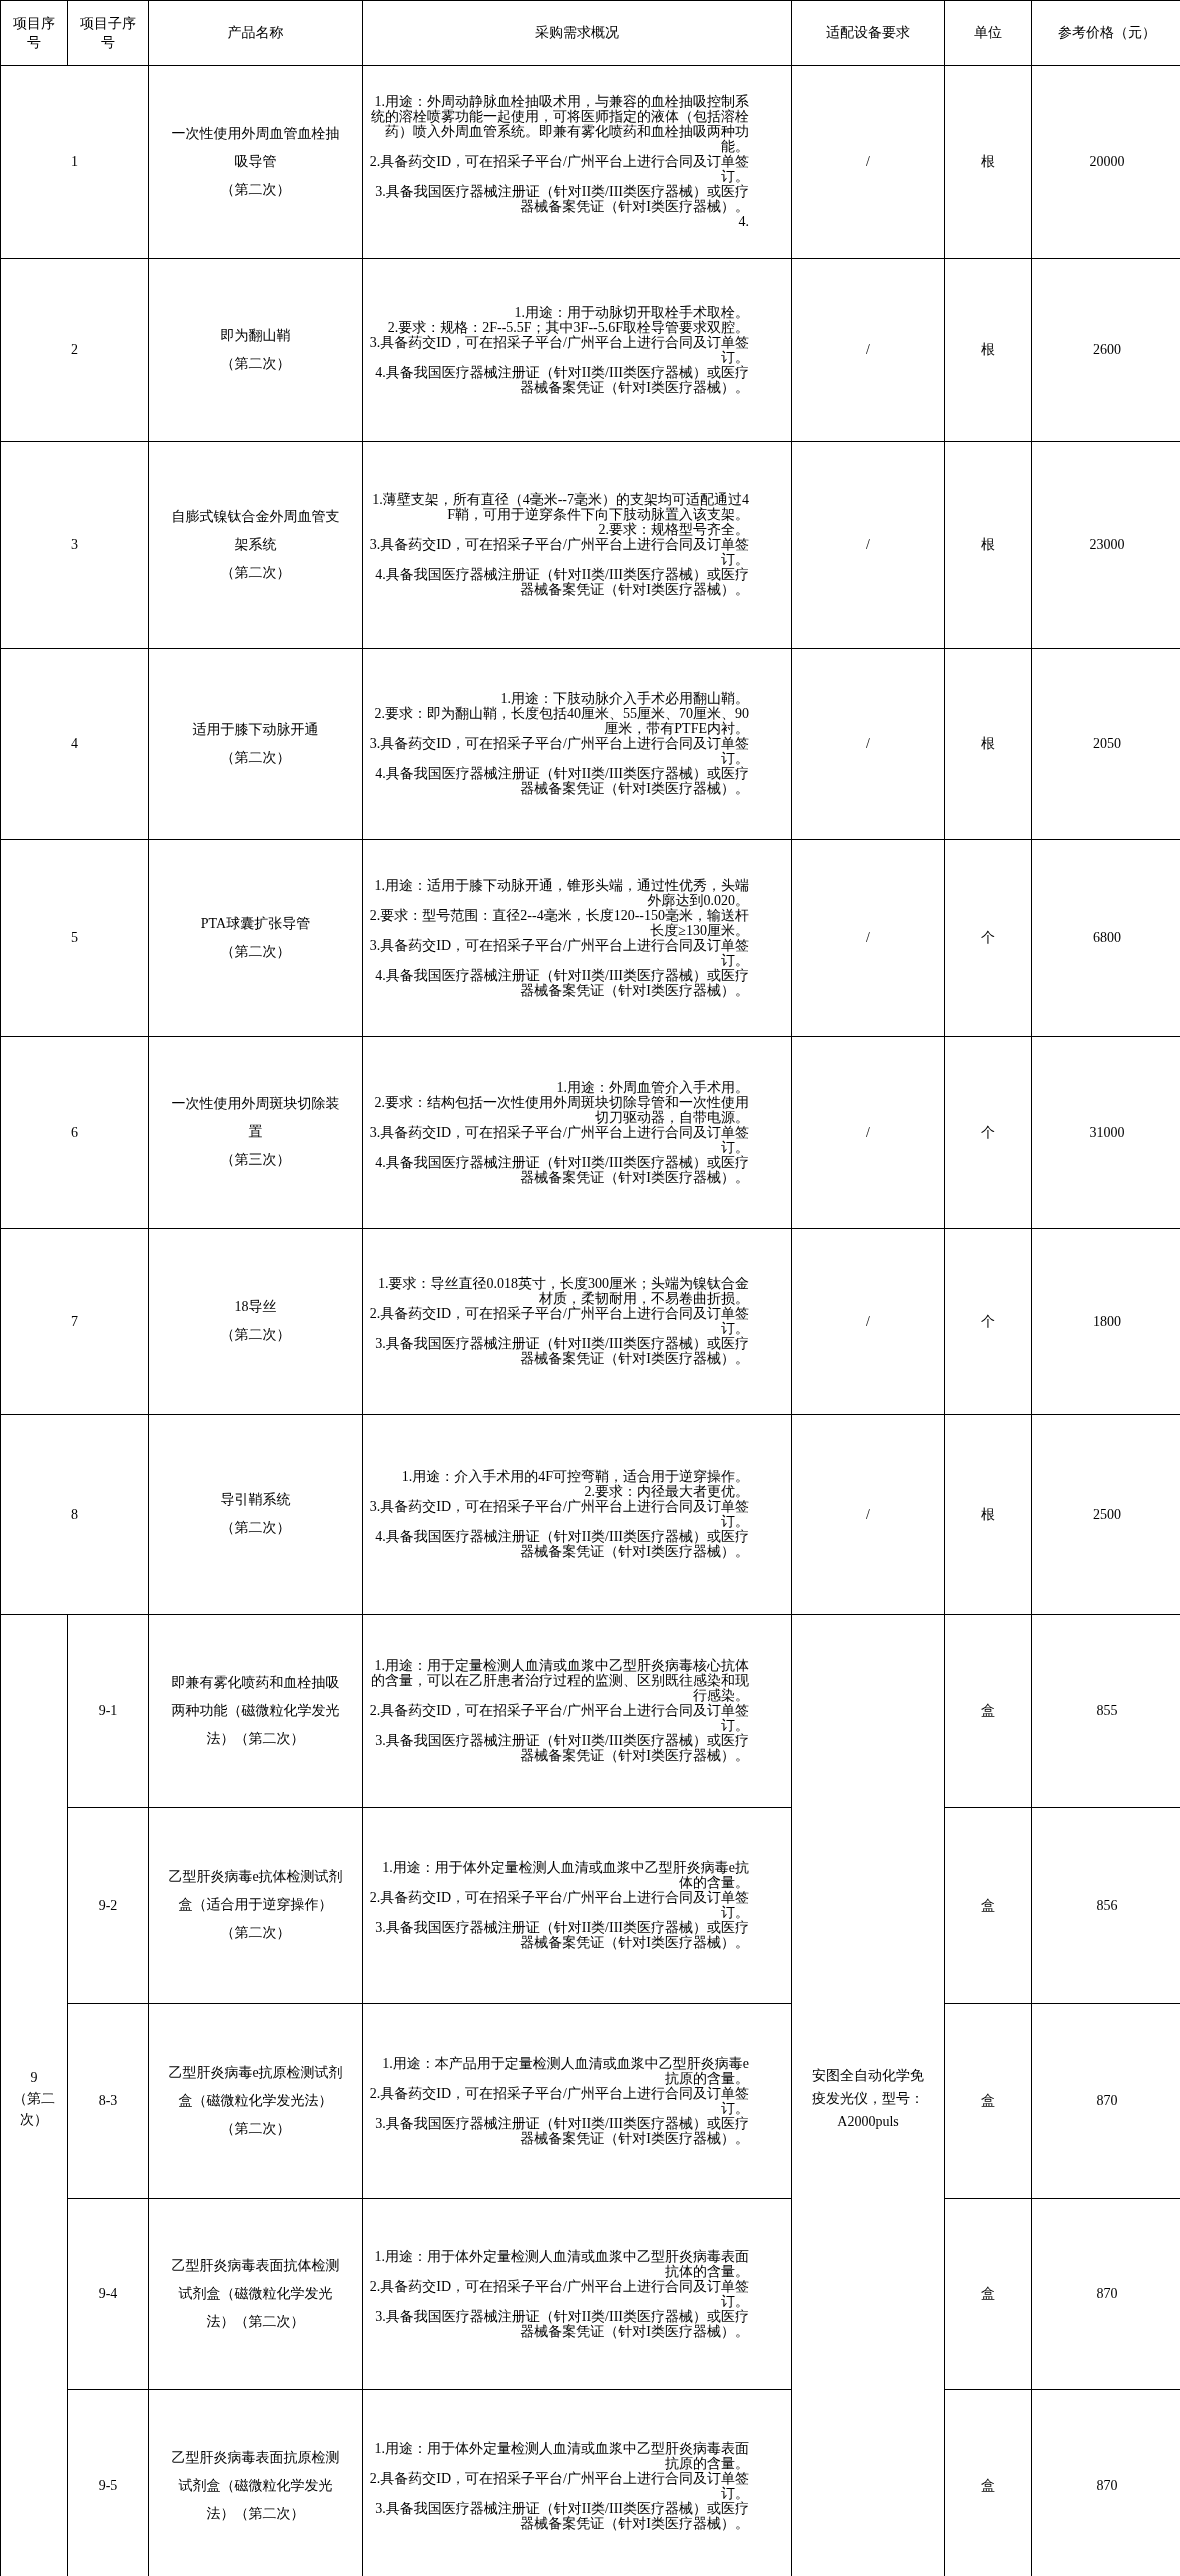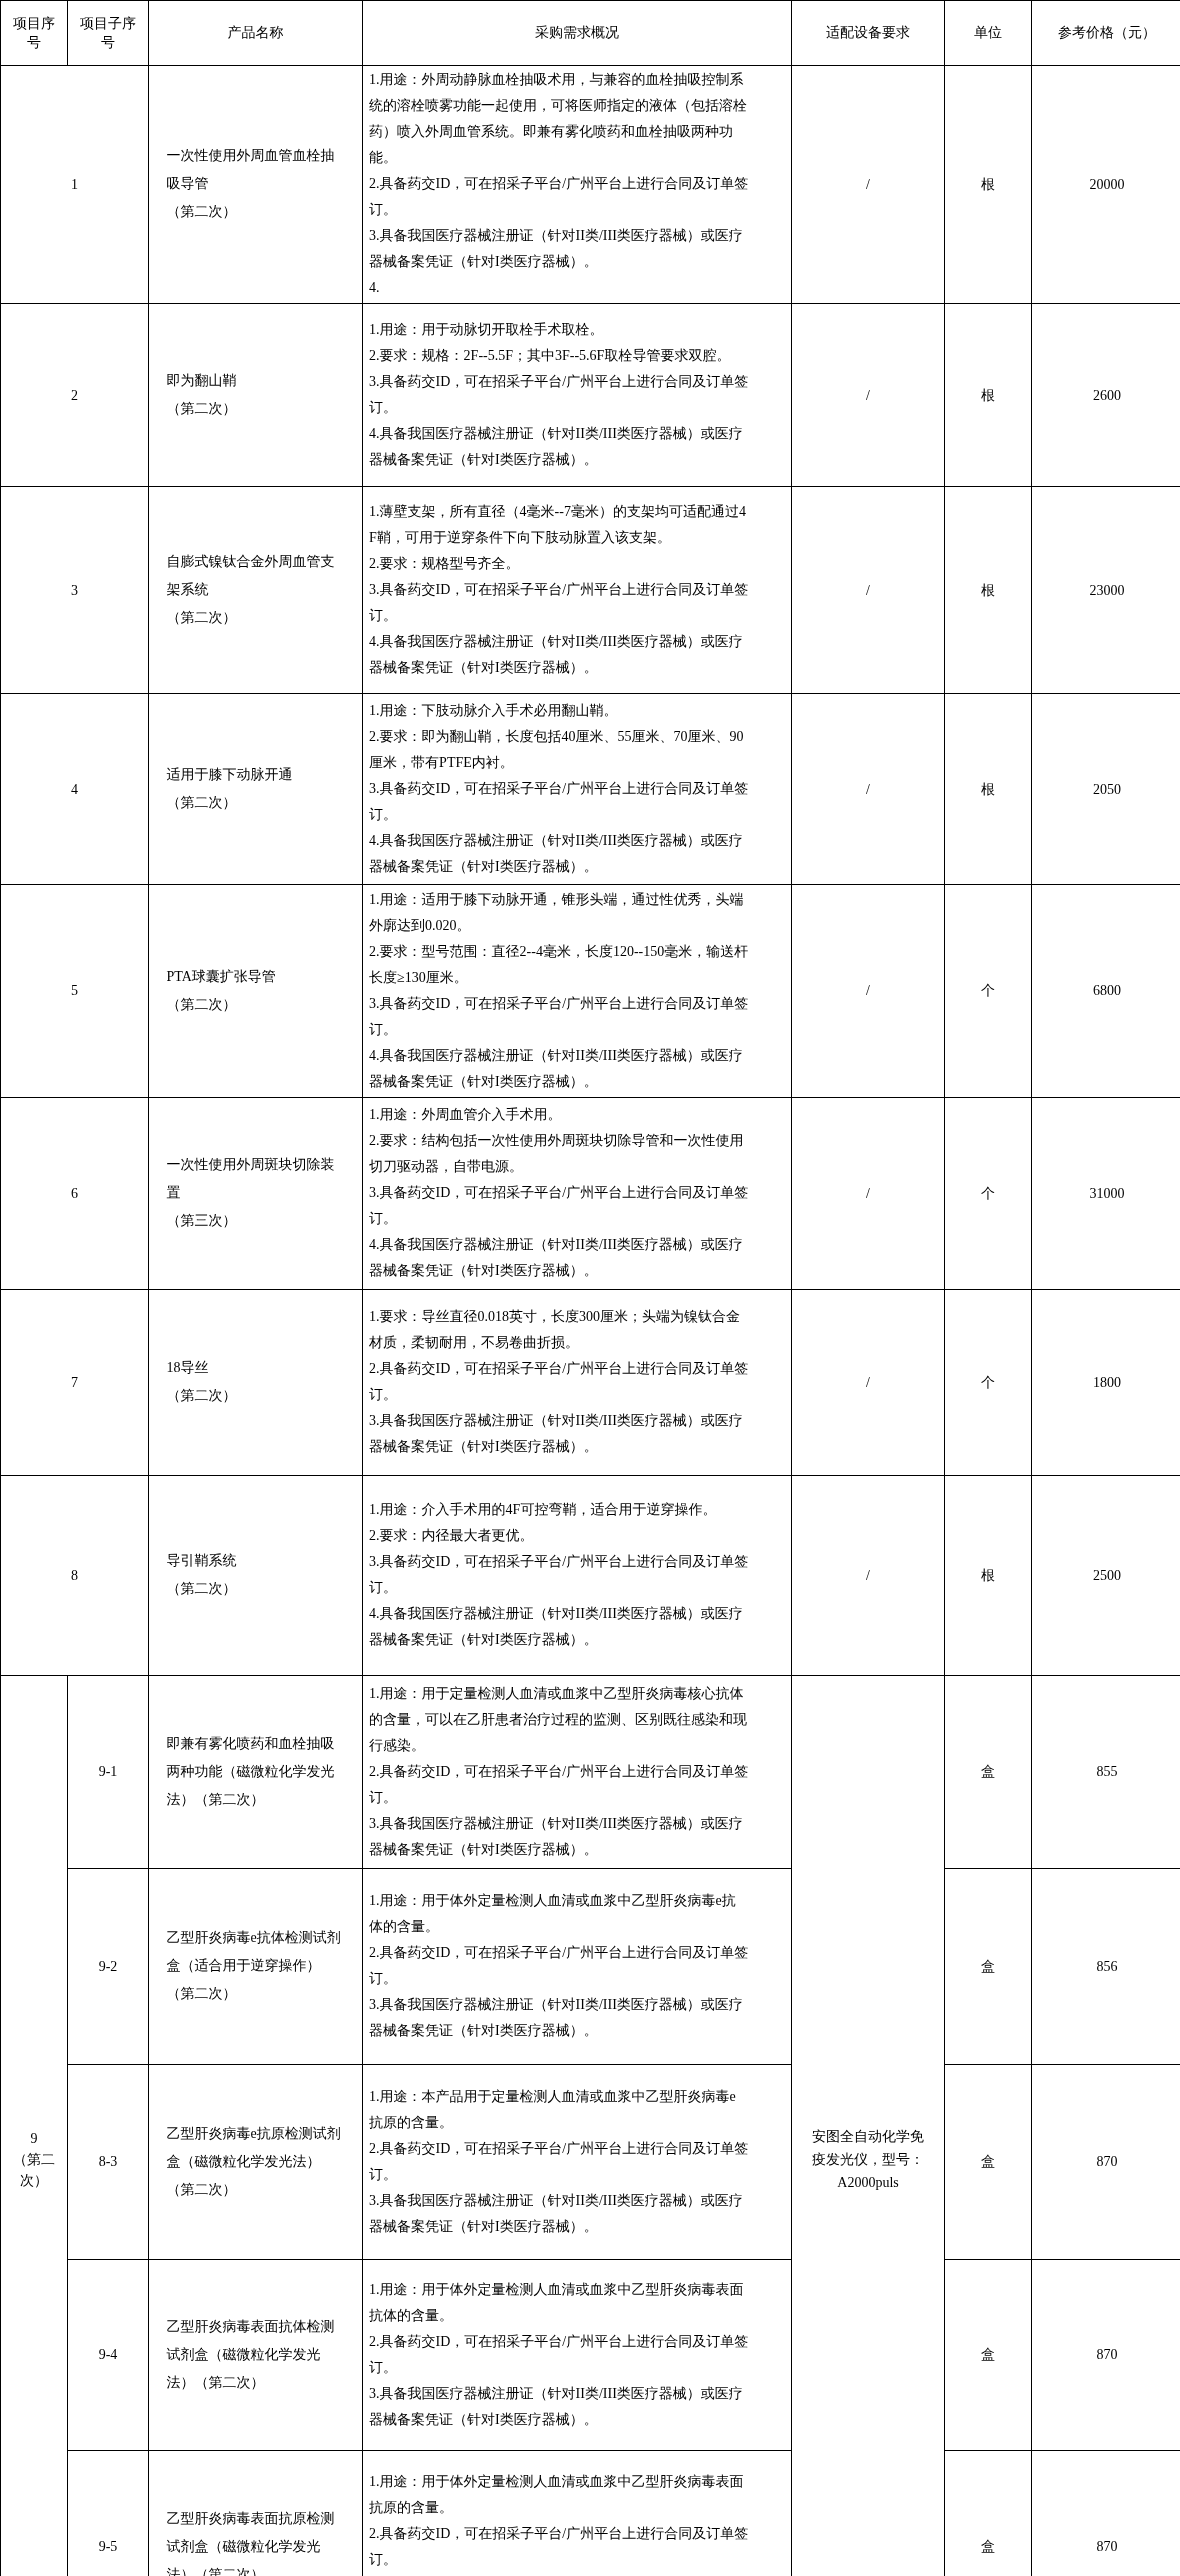--- a/index.html
+++ b/index.html
@@ -30,28 +30,29 @@
     padding:1.8px 5.3px;
     white-space:pre-line;
   }
   td.num{
     text-align:center;
     padding:1.8px 5.3px;
     line-height:21px;
     white-space:pre-line;
   }
   td.name{
+    text-align:center;
     padding:1.8px 17.5px;
     line-height:28px;
     white-space:pre-line;
   }
   td.req{
-    text-align:left;
+    text-align:right;
     padding:1.8px 42px 1.8px 6.1px;
-    line-height:26px;
+    line-height:15px;
     white-space:pre-line;
     vertical-align:middle;
   }
   td.dev{
     text-align:center;
     padding:1.8px 19px;
     line-height:23px;
     white-space:pre-line;
   }
   tr.r1{height:193px;}

